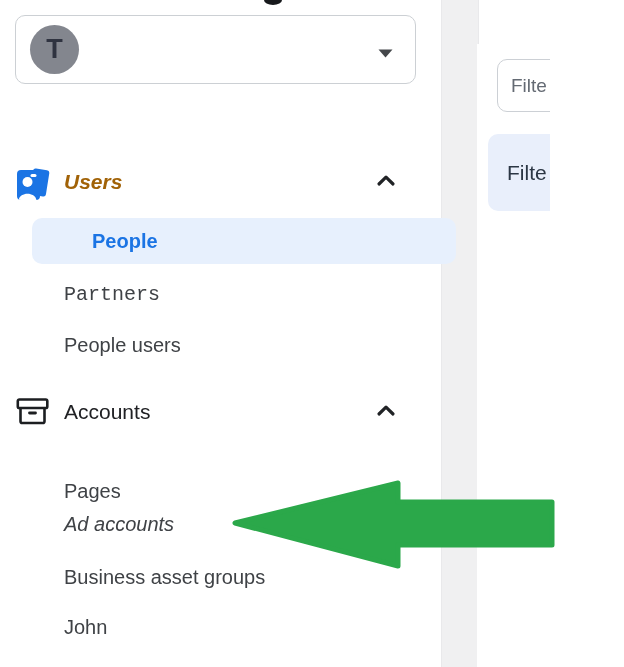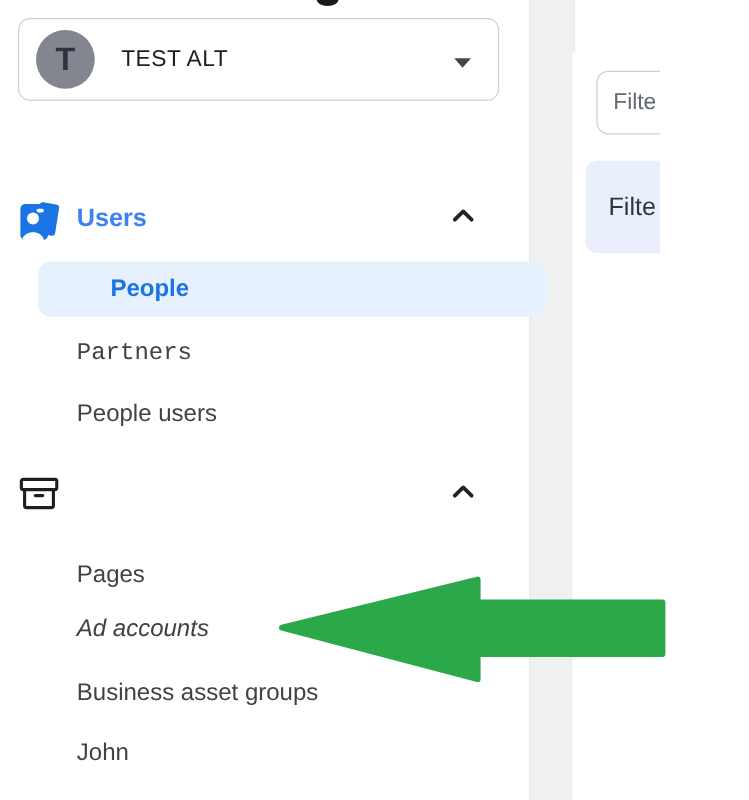--- a/index.html
+++ b/index.html
@@ -37,21 +37,21 @@
   .biz-name{
     position:absolute;left:85px;top:0;height:67px;display:flex;align-items:center;
     font-size:19px;color:#1c1e21;letter-spacing:.4px;
   }
   .biz-caret{position:absolute;left:361px;top:29px;}
 
   
   .sec-header{left:0;top:0;width:432px;height:38px;display:flex;align-items:center;cursor:pointer;}
   .sec-icon{position:absolute;left:14px;}
   .sec-label{position:absolute;left:64px;font-size:21px;}
-  .sec-label.blue{color:#3b82f6;font-weight:bold;}
+  .sec-label.blue{color:#a16207;font-weight:bold;font-style:italic;}
   .sec-label.dark{color:#202124;}
   .sec-chevron{position:absolute;left:376px;}
 
   .nav-item{
     left:0;width:432px;height:46px;display:flex;align-items:center;
     padding-left:64px;box-sizing:border-box;font-size:20px;color:#3f4246;cursor:pointer;
   }
   .nav-item.selected{
     left:4px;width:424px;background:#e7f0fd;border-radius:10px;
     color:#1b74e4;font-weight:bold;padding-left:60px;margin-left:28px;
@@ -81,21 +81,20 @@
 <body>
 
 <div class="abs partial-glyph"></div>
 
 <div class="abs gutter"></div>
 
 <div class="abs biz-box">
   <div class="biz-avatar">
     <span>T</span>
   </div>
-  <div class="biz-name">TEST ALT</div>
   <div class="biz-caret">
     <svg width="17" height="11" viewBox="0 0 17 11">
         <path d="M1.5 1.5 L8.5 9.5 L15.5 1.5 Z" fill="#44474a"></path>
       </svg>
   </div>
 </div>
 
 <div class="abs sec-header" style="top:163px;">
   <span class="sec-icon" style="top:0px;">
     <svg width="38" height="40" viewBox="0 0 38 40">
@@ -132,28 +131,29 @@
 </div>
 
 <div class="abs sec-header" style="top:393px;">
   <span class="sec-icon" style="top:2px;">
     <svg width="38" height="36" viewBox="0 0 38 36">
       <rect x="3.8" y="4.5" width="29.5" height="8.5" rx="1.6" fill="none" stroke="#1c1e21" stroke-width="2.6"></rect>
       <path d="M6.5 13 v13.2 a1.8 1.8 0 0 0 1.8 1.8 h20.4 a1.8 1.8 0 0 0 1.8 -1.8 V13" fill="none" stroke="#1c1e21" stroke-width="2.6"></path>
       <line x1="15.5" y1="18" x2="21.5" y2="18" stroke="#1c1e21" stroke-width="2.8" stroke-linecap="round"></line>
     </svg>
   </span>
+  <span class="sec-label dark">Accounts</span>
   <span class="sec-chevron">
     <svg width="20" height="13" viewBox="0 0 20 13">
         <path d="M3 10 L10 3.2 L17 10" fill="none" stroke="#212326" stroke-width="3.2" stroke-linecap="round" stroke-linejoin="round"></path>
       </svg>
   </span>
 </div>
 
-<div class="abs nav-item" style="top:456px;text-align:right;">
+<div class="abs nav-item" style="top:468px;text-align:right;">
   <span>Pages</span>
 </div>
 <div class="abs nav-item" style="top:501px;font-style:italic;">
   <span>Ad accounts</span>
 </div>
 <div class="abs nav-item" style="top:554px;">
   <span>Business asset groups</span>
 </div>
 <div class="abs nav-item" style="top:604px;">
   <span>John</span>

